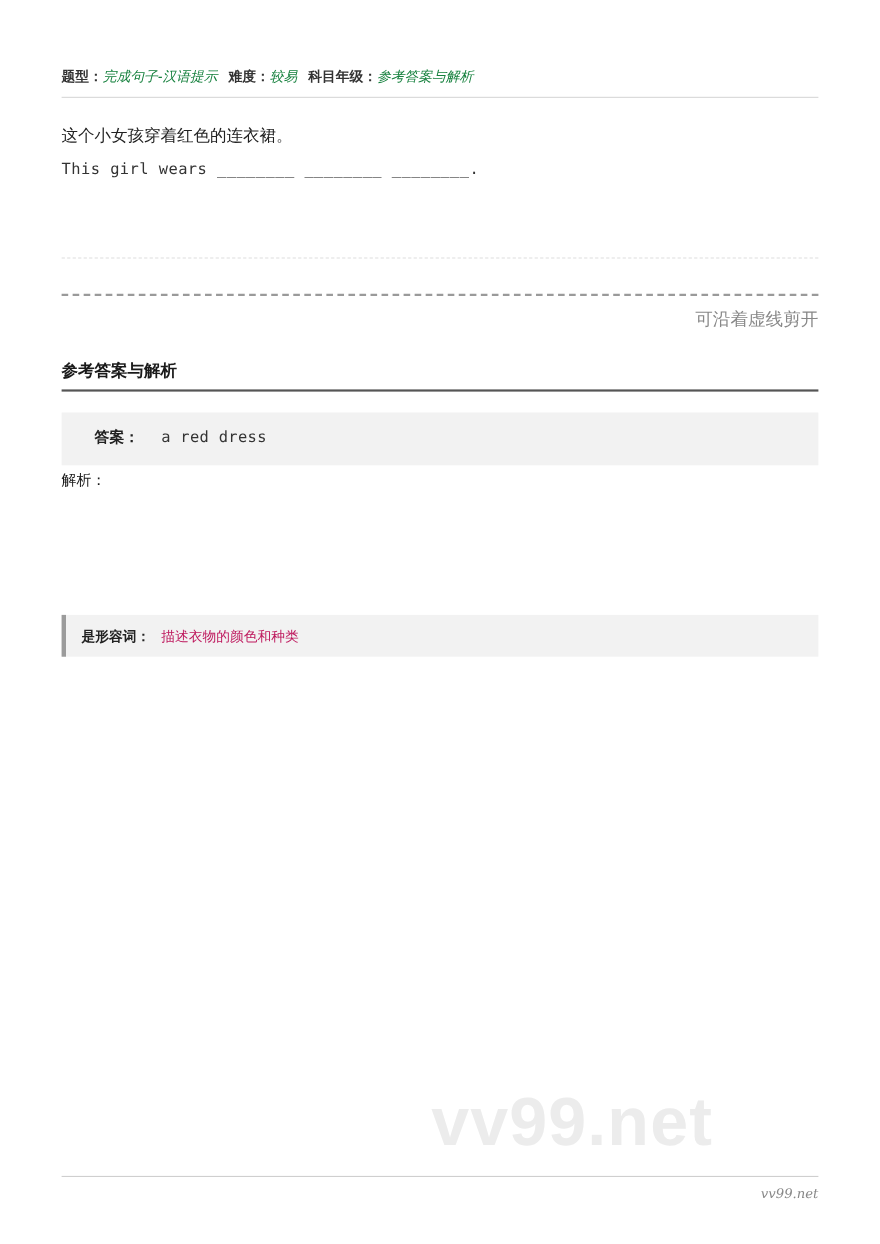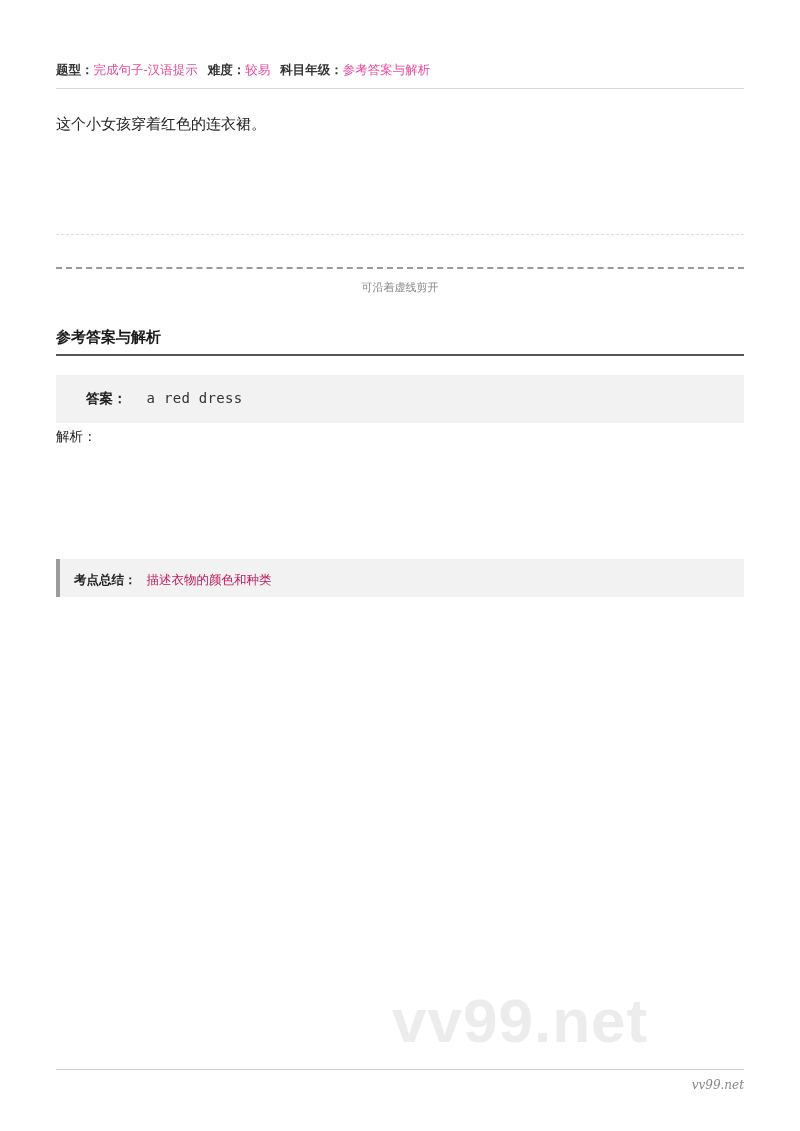--- a/index.html
+++ b/index.html
@@ -32,21 +32,22 @@
     width: 688px;
     font-size: 12.5px;
     color: #666666;
     white-space: nowrap;
   }
   .meta-label {
     color: #333333;
     font-weight: bold;
   }
   .meta-val {
-    color: #ec4899;
+    color: #15803d;
+    font-style: italic;
   }
   .meta-sep {
     display: inline-block;
     width: 10px;
   }
   .meta-rule {
     position: absolute;
     top: 88px;
     left: 0;
     width: 688px;
@@ -88,22 +89,22 @@
     top: 267px;
     left: 0;
     width: 688px;
     border-top: 2px dashed #9a9a9a;
   }
   .cut-note {
     position: absolute;
     top: 280px;
     left: 0;
     width: 688px;
-    text-align: center;
-    font-size: 11px;
+    text-align: right;
+    font-size: 16px;
     color: #888888;
   }
 
   
   .sec-title {
     position: absolute;
     top: 328px;
     left: 0;
     font-size: 15px;
     font-weight: bold;
@@ -233,39 +234,40 @@
 
 <div class="page">
   <div class="content">
 
     <div class="meta-row">
       <span class="meta-label">题型：</span><span class="meta-val">完成句子-汉语提示</span><span class="meta-sep"></span><span class="meta-label">难度：</span><span class="meta-val">较易</span><span class="meta-sep"></span><span class="meta-label">科目年级：</span><span class="meta-val">参考答案与解析</span>
     </div>
     <div class="meta-rule"></div>
 
     <div class="q-cn">这个小女孩穿着红色的连衣裙。</div>
+    <div class="q-en">This girl wears ________  ________  ________.</div>
 
     <div class="dash-light"></div>
     <div class="dash-strong"></div>
     <div class="cut-note">可沿着虚线剪开</div>
 
     <div class="sec-title">参考答案与解析</div>
     <div class="sec-rule"></div>
 
     <div class="answer-box">
       <div class="answer-inner">
         <span class="answer-label">答案：</span><span class="answer-text">a red dress</span>
       </div>
     </div>
 
     <div class="ana-label">解析：</div>
 
     <div class="sum-box">
       <div class="sum-inner">
-        <span class="sum-label">考点总结：</span><span class="sum-text">描述衣物的颜色和种类</span>
+        <span class="sum-label">是形容词：</span><span class="sum-text">描述衣物的颜色和种类</span>
       </div>
     </div>
 
     <div class="watermark">vv99.net</div>
 
     <div class="footer-rule"></div>
     <div class="footer-text">vv99.net</div>
 
   </div>
 </div>

